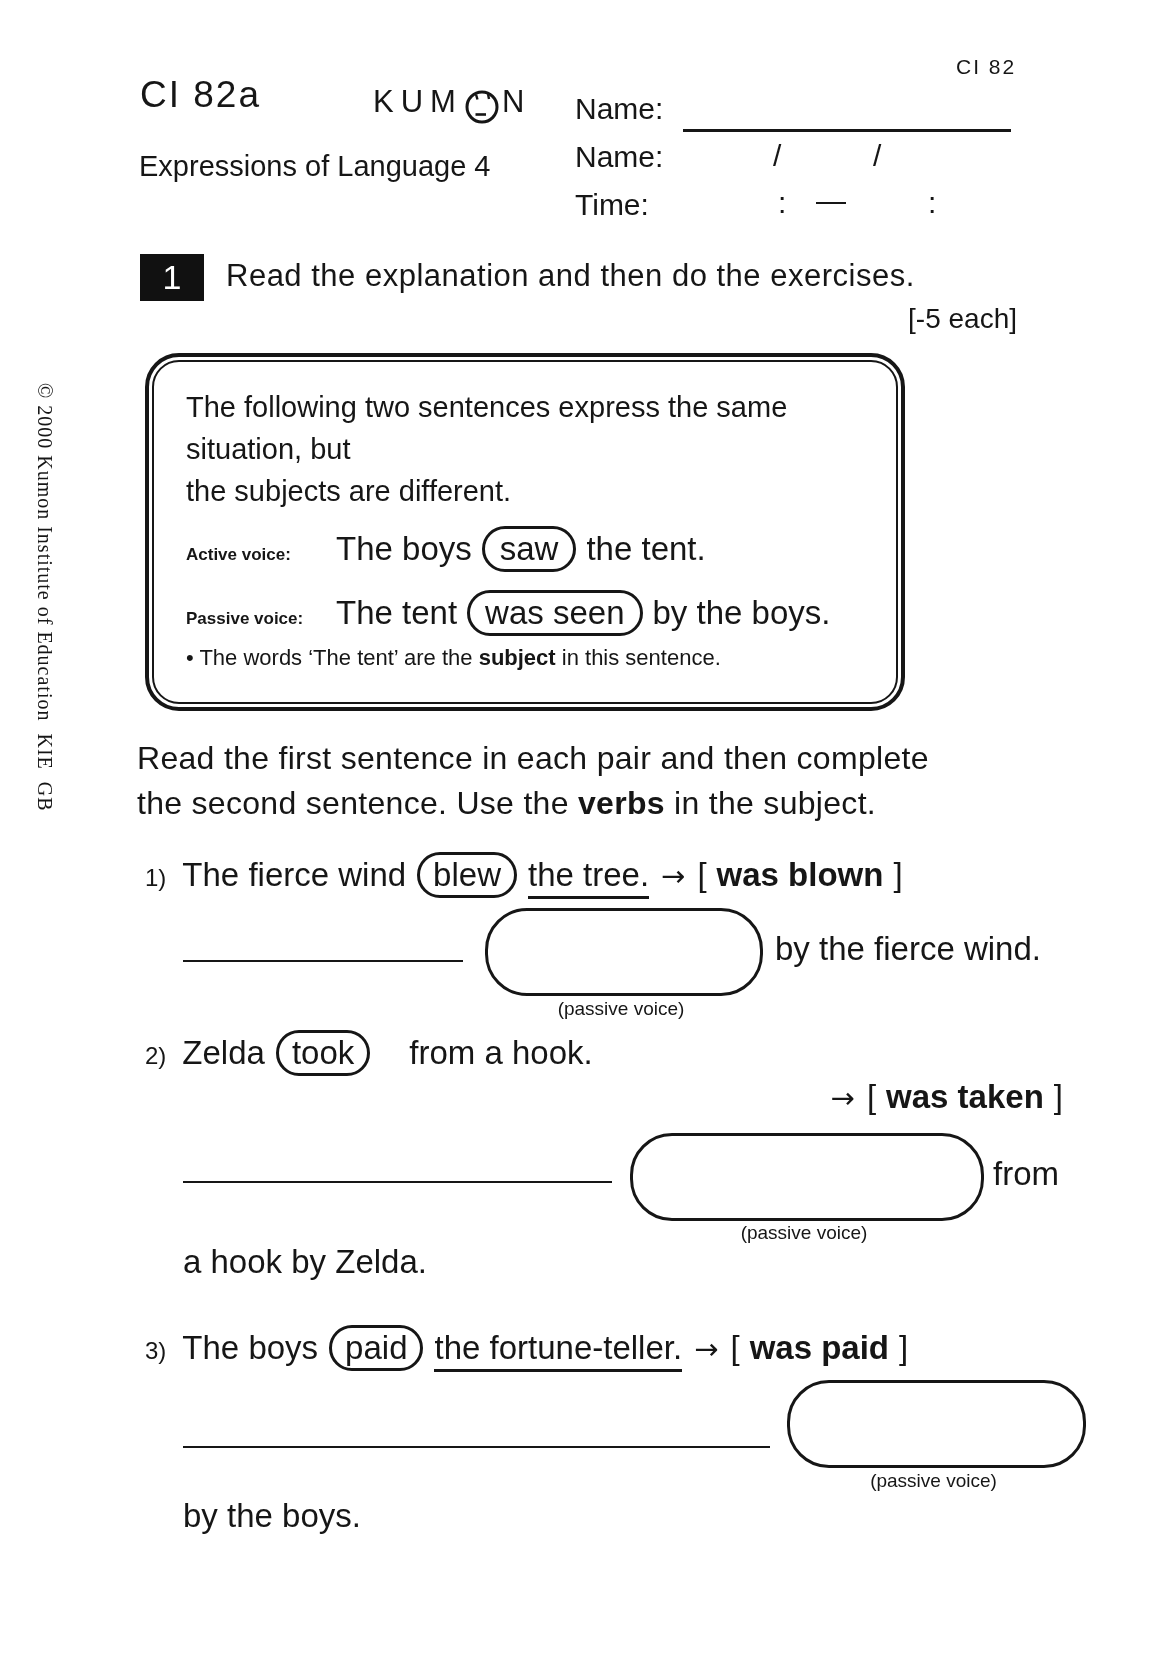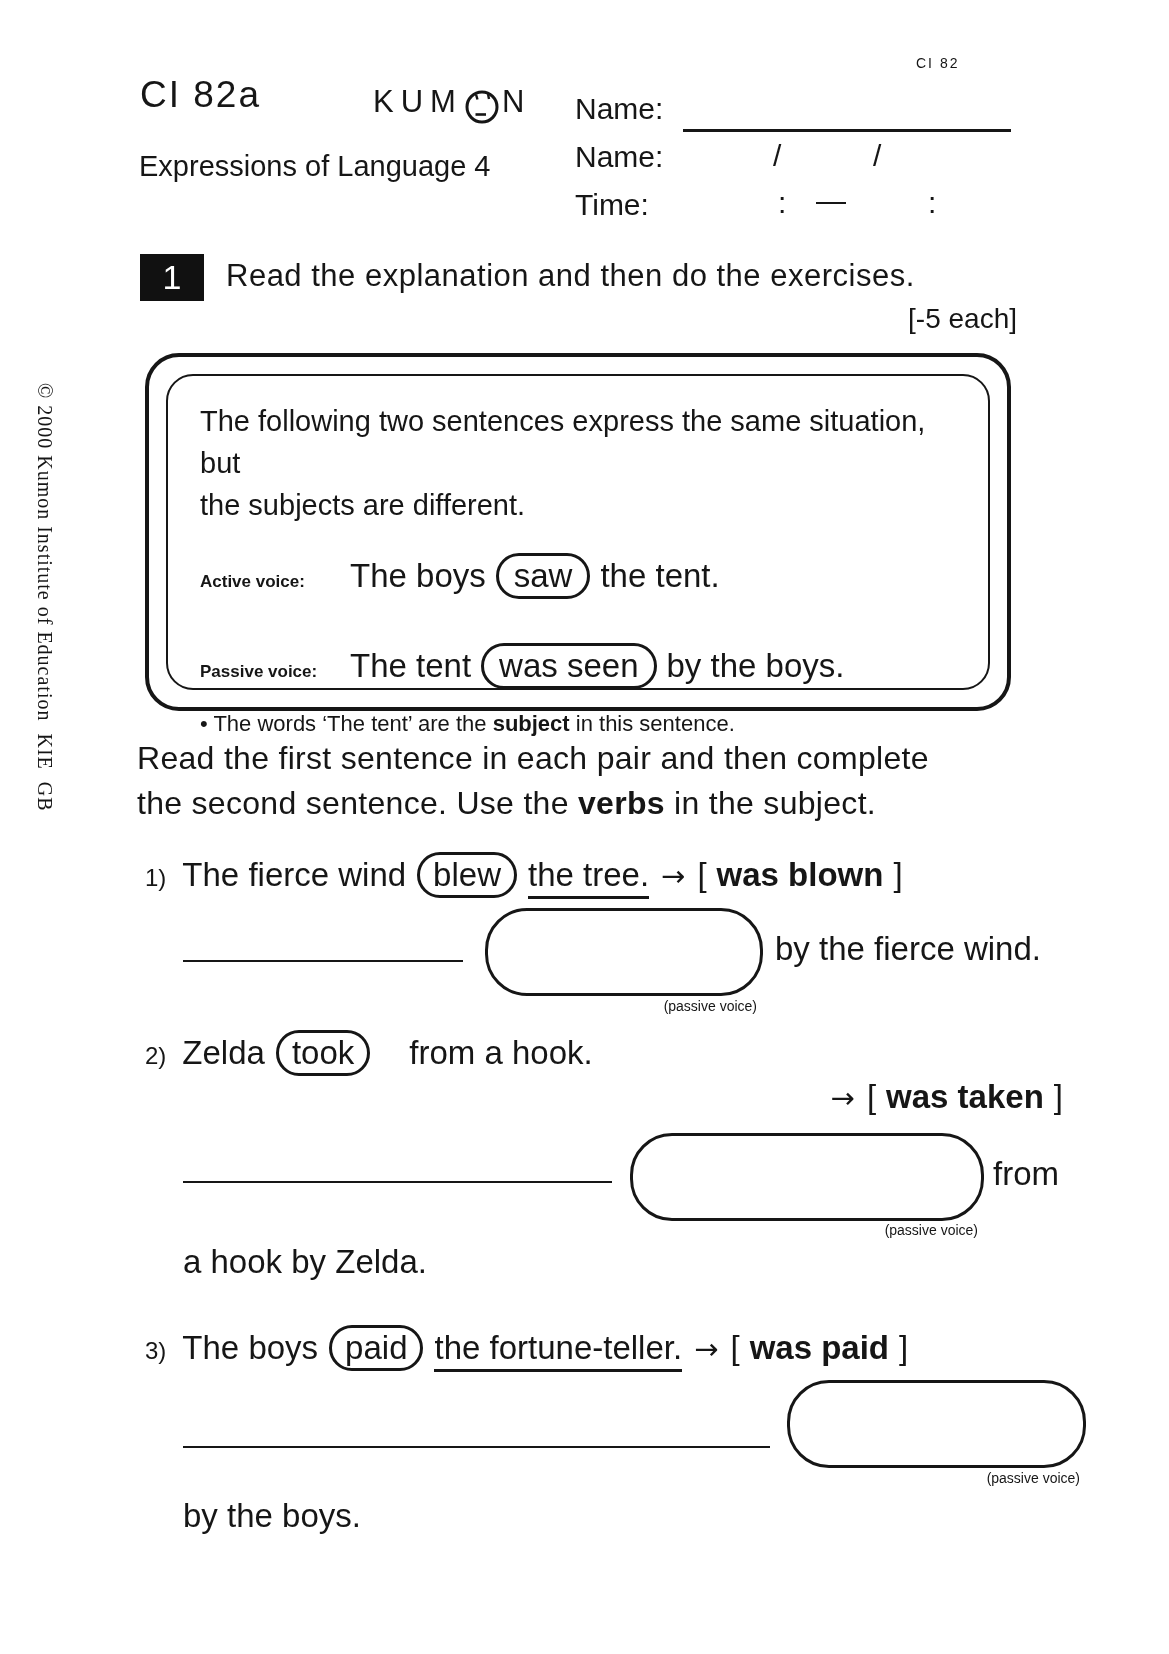--- a/index.html
+++ b/index.html
@@ -1,64 +1,64 @@
 <!DOCTYPE html>
 <html><head>
 <meta charset="utf-8">
 <style>
   html,body{margin:0;padding:0;background:#e8e8e8}
   .sheet{position:relative;width:1169px;height:1654px;background:#ffffff;color:#161616;
          font-family:"Liberation Sans",sans-serif;overflow:hidden;margin:0 auto}
   b{font-weight:bold}
 
   
-  #corner-code{position:absolute;left:916px;top:55px;font-size:14px;letter-spacing:2px}
+  #corner-code{position:absolute;left:956px;top:55px;font-size:21px;letter-spacing:2px}
   #sheet-code{position:absolute;left:140px;top:74px;font-size:37px;letter-spacing:2px}
   #logo{position:absolute;left:373px;top:84px;display:flex;
         font-weight:normal;font-size:31px;letter-spacing:7px}
   #title{position:absolute;left:139px;top:150px;font-size:29px}
   .hlabel{position:absolute;left:575px;font-size:30px}
   #name-line{position:absolute;left:683px;top:129px;width:328px;border-top:3px solid #161616}
   .mark{position:absolute;font-size:30px}
 
   
   #sec-box{position:absolute;left:140px;top:254px;width:64px;height:47px;background:#111;
            color:#fff;display:flex;align-items:center;justify-content:center;font-size:34px}
   #sec-instruction{position:absolute;left:226px;top:258px;font-size:31px;letter-spacing:.5px}
   #sec-points{position:absolute;right:152px;top:303px;font-size:28px}
 
   
-  #expbox{position:absolute;left:145px;top:353px;width:866px;height:358px;
-          border:4px solid #161616;border-radius:34px;box-sizing:border-box;padding:17px}
+  #expbox{position:absolute;left:145px;top:353px;width:760px;height:358px;
+          border:4px solid #161616;border-radius:34px;box-sizing:border-box;padding:3px}
   #expbox-inner{width:100%;height:100%;border:2px solid #161616;border-radius:27px;
                 box-sizing:border-box;padding:24px 26px 0 32px}
   .intro{font-size:29px;line-height:42px}
   .voice-row{display:flex;align-items:baseline;margin-top:14px}
   .voice-label{font-weight:bold;font-size:17px;flex:0 0 150px}
   .voice-big{font-size:33px}
-  .vpill{border:3px solid #161616;border-radius:26px;padding:1px 15px;margin:13px 10px;
+  .vpill{border:3px solid #161616;border-radius:26px;padding:1px 15px;margin:0 10px;
          display:inline-block;font-size:33px}
   .note{font-size:22px;margin-top:9px}
 
   
   #task{position:absolute;left:137px;top:736px;font-size:32px;line-height:45px;letter-spacing:.3px}
 
   
   .exrow{position:absolute;display:flex;align-items:baseline}
   .exnum{font-size:24px;margin-right:16px}
   .extext{font-size:33px}
   .xpill{border:3px solid #161616;border-radius:27px;padding:1px 13px;margin:0 11px;font-size:33px}
   .uobj{border-bottom:3px solid #161616;padding-bottom:2px;font-size:33px}
   .rest{font-size:33px;margin-left:28px}
   .arrow{font-size:29px;margin:0 12px;font-family:"DejaVu Sans",sans-serif}
   .brk{font-size:33px}
   .ans{font-weight:bold;font-size:33px;margin:0 10px}
   .blank{position:absolute;border-top:2px solid #161616}
   .apill{position:absolute;border:3px solid #161616;border-radius:42px;background:#fff}
-  .pcaption{position:absolute;font-size:14px;text-align:right}
+  .pcaption{position:absolute;font-size:19px;text-align:center}
   .tail{position:absolute;font-size:33px}
 
   #ex1-row1{left:145px;top:852px}
   #ex1-blank{left:183px;top:960px;width:280px}
   #ex1-apill{left:485px;top:908px;width:272px;height:82px}
   #ex1-caption{left:485px;top:998px;width:272px}
   #ex1-tail{left:775px;top:930px}
 
   #ex2-row1{left:145px;top:1030px}
   #ex2-arrowline{position:absolute;top:1078px;right:106px;display:flex;align-items:baseline}

